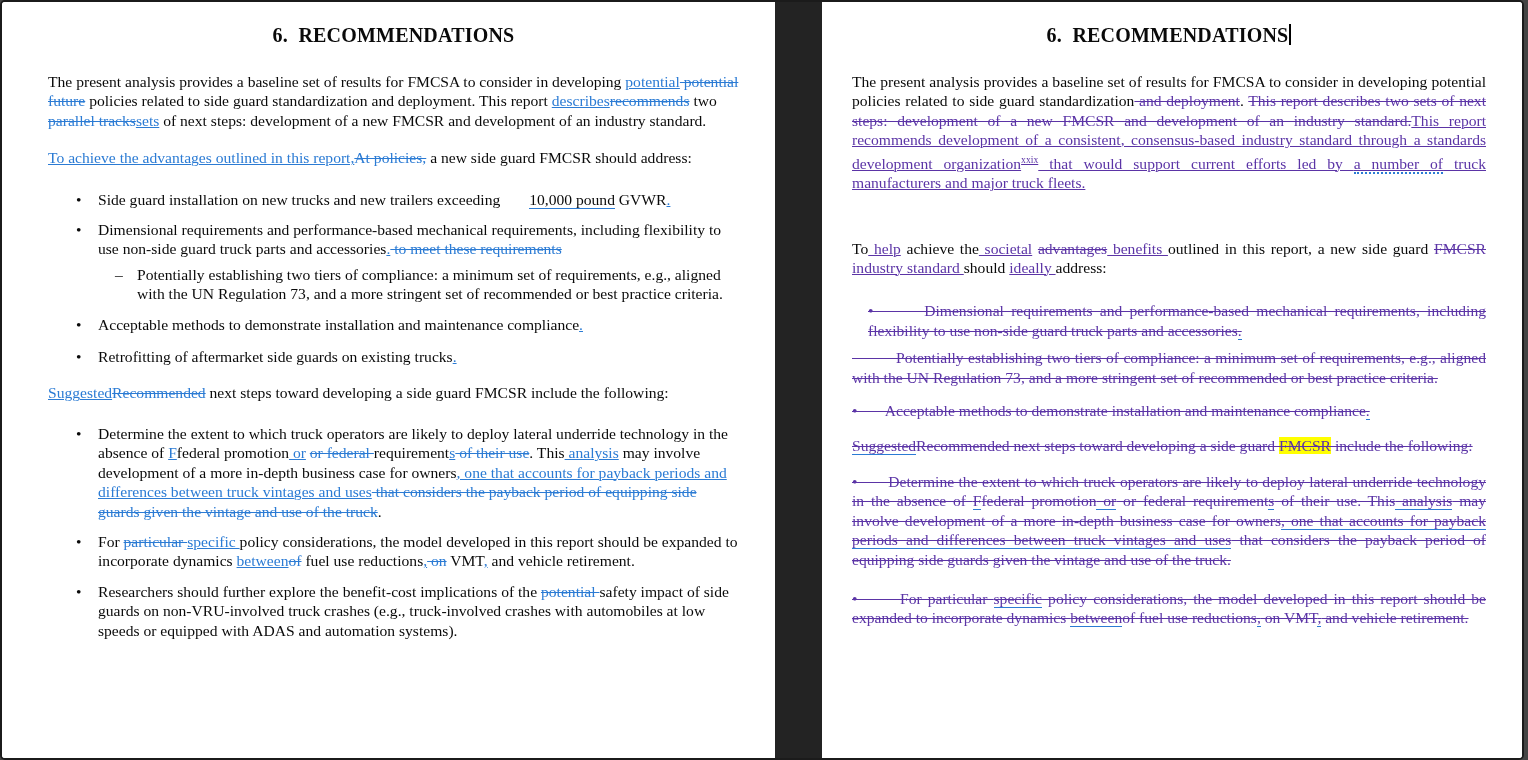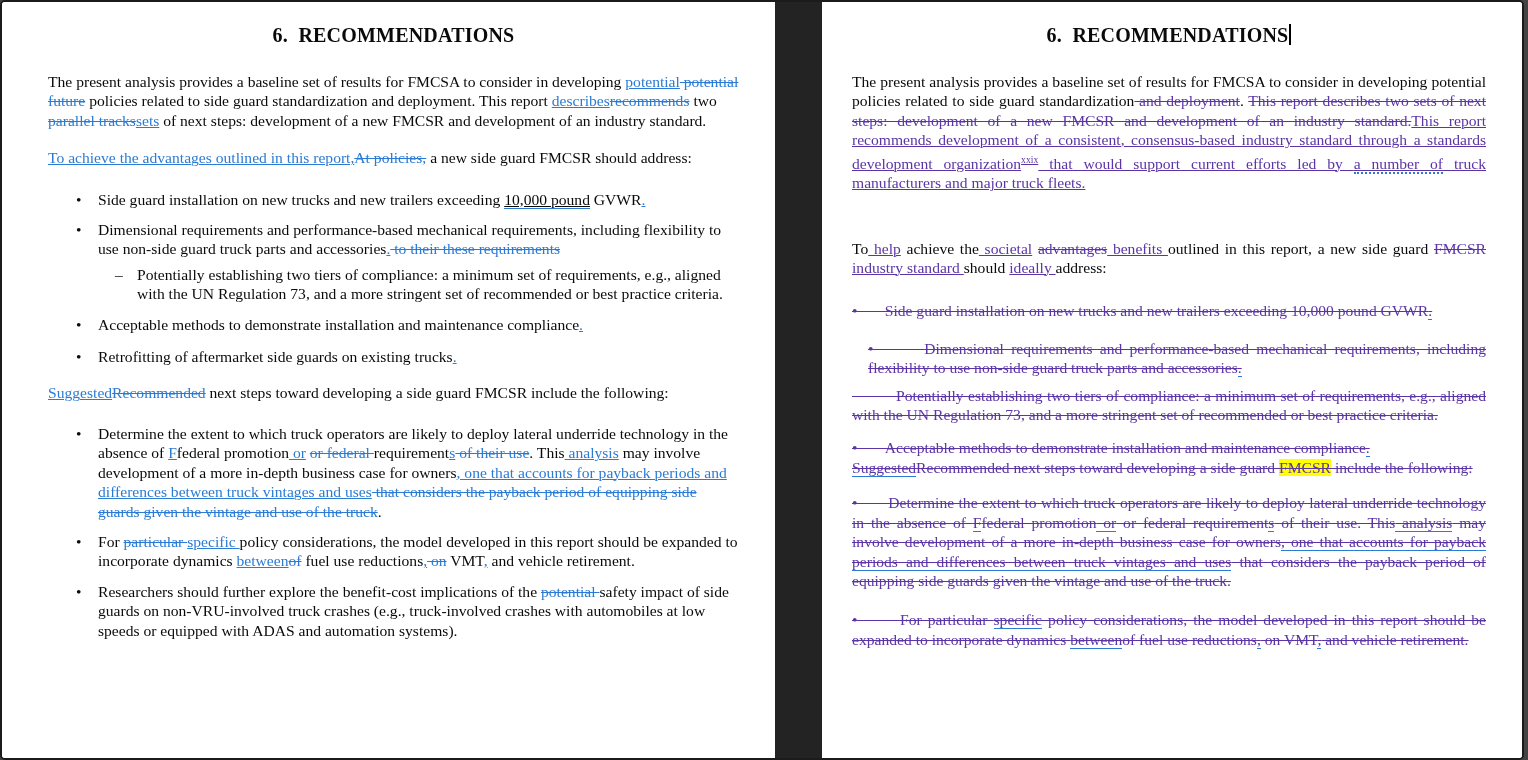--- a/index.html
+++ b/index.html
@@ -31,61 +31,60 @@
   }
   .block{font-size:15.6px;line-height:19.4px;}
   .block.just{text-align:justify;}
   .bullet{position:relative;padding-left:50px;}
   .bullet .marker{position:absolute;left:28px;}
   .sub{position:relative;padding-left:89px;}
   .sub .marker{position:absolute;left:67px;}
   
   .ins{color:var(--blue);text-decoration:underline;text-decoration-thickness:1.2px;}
   .del{color:var(--blue);text-decoration:line-through;text-decoration-thickness:1.2px;}
-  .fmtu{color:var(--ink);text-decoration:underline;border-bottom:1.5px solid var(--blue);}
+  .fmtu{color:var(--ink);border-bottom:1.5px solid var(--blue);margin-left:25px;}
   
   .pins{color:var(--purple);text-decoration:underline;text-decoration-thickness:1.2px;}
   .pdel{color:var(--purple);text-decoration:line-through;text-decoration-thickness:1.2px;}
   .pdelu{color:var(--purple);text-decoration:line-through;text-decoration-thickness:1.2px;border-bottom:1.5px solid var(--blue);}
   .hl{background:var(--hl);}
   .sup{vertical-align:super;font-size:0.62em;}
   .g{border-bottom:2px dotted var(--blue);padding-bottom:0.5px;margin-top:20px;}
 </style>
 </head>
 <body>
 
 <div id="shot">
 
   <section class="page left">
     <h1 class="doc-title">6.&nbsp;&nbsp;RECOMMENDATIONS</h1>
     <div id="left-content">
         <div class="block para" style="margin-bottom: 18px;"><span>The present analysis provides a baseline set of results for FMCSA to consider in developing </span><span class="ins">potential</span><span class="del"> potential future</span><span> policies related to side guard standardization and deployment. This report </span><span class="ins">describes</span><span class="del">recommends</span><span> two </span><span class="del">parallel tracks</span><span class="ins">sets</span><span> of next steps: development of a new FMCSR and development of an industry standard.</span></div>
         <div class="block para" style="margin-bottom: 22px;"><span class="ins">To achieve the advantages outlined in this report,</span><span class="del">At policies,</span><span> a new side guard FMCSR should address:</span></div>
         <div class="block bullet" style="margin-bottom: 11px;"><span class="marker">•</span><span>Side guard installation on new trucks and new trailers exceeding </span><span class="fmtu">10,000 pound</span><span> GVWR</span><span class="ins">.</span></div>
-        <div class="block bullet" style="margin-bottom: 6px;"><span class="marker">•</span><span>Dimensional requirements and performance-based mechanical requirements, including flexibility to use non-side guard truck parts and accessories</span><span class="ins">.</span><span class="del"> to their these requirements</span></div>
+        <div class="block bullet" style="margin-bottom: 6px;"><span class="marker">•</span><span>Dimensional requirements and performance-based mechanical requirements, including flexibility to use non-side guard truck parts and accessories</span><span class="ins">.</span><span class="del"> to meet these requirements</span></div>
         <div class="block sub" style="margin-bottom: 11px;"><span class="marker">–</span><span>Potentially establishing two tiers of compliance: a minimum set of requirements, e.g., aligned with the UN Regulation 73, and a more stringent set of recommended or best practice criteria.</span></div>
         <div class="block bullet" style="margin-bottom: 13px;"><span class="marker">•</span><span>Acceptable methods to demonstrate installation and maintenance compliance</span><span class="ins">.</span></div>
         <div class="block bullet" style="margin-bottom: 17px;"><span class="marker">•</span><span>Retrofitting of aftermarket side guards on existing trucks</span><span class="ins">.</span></div>
         <div class="block para" style="margin-bottom: 21px;"><span class="ins">Suggested</span><span class="del">Recommended</span><span> next steps toward developing a side guard FMCSR include the following:</span></div>
         <div class="block bullet" style="margin-bottom: 11px;"><span class="marker">•</span><span>Determine the extent to which truck operators are likely to deploy lateral underride technology in the absence of </span><span class="ins">F</span><span>federal promotion</span><span class="ins"> or</span><span> </span><span class="del">or federal </span><span>requirement</span><span class="ins">s</span><span class="del"> of their use</span><span>. This</span><span class="ins"> analysis</span><span> may involve development of a more in-depth business case for owners</span><span class="ins">, one that accounts for payback periods and differences between truck vintages and uses</span><span class="del"> that considers the payback period of equipping side guards given the vintage and use of the truck</span><span>.</span></div>
         <div class="block bullet" style="margin-bottom: 11px;"><span class="marker">•</span><span>For </span><span class="del">particular </span><span class="ins">specific </span><span>policy considerations, the model developed in this report should be expanded to incorporate dynamics </span><span class="ins">between</span><span class="del">of</span><span> fuel use reductions</span><span class="ins">,</span><span class="del"> on</span><span> VMT</span><span class="ins">,</span><span> and vehicle retirement.</span></div>
         <div class="block bullet" style="margin-bottom: 0px;"><span class="marker">•</span><span>Researchers should further explore the benefit-cost implications of the </span><span class="del">potential </span><span>safety impact of side guards on non-VRU-involved truck crashes (e.g., truck-involved crashes with automobiles at low speeds or equipped with ADAS and automation systems).</span></div>
       </div>
   </section>
 
   <div class="divider"></div>
 
   <section class="page right">
     <h1 class="doc-title"><span>6.&nbsp;&nbsp;RECOMMENDATIONS</span><span class="caret"></span></h1>
     <div id="right-content">
         <div class="block para just" style="margin-bottom: 46px;"><span>The present analysis provides a baseline set of results for FMCSA to consider in developing potential policies related to side guard standardization</span><span class="pdel"> and deployment</span><span>. </span><span class="pdel">This report describes two sets of next steps: development of a new FMCSR and development of an industry standard.</span><span class="pins">This report recommends development of a consistent, consensus-based industry standard through a standards development organization</span><span class="pins sup">xxix</span><span class="pins"> that would support current efforts led by </span><span class="pins g">a number of</span><span class="pins"> truck manufacturers and major truck fleets.</span></div>
         <div class="block para just" style="margin-bottom: 24px;"><span>To</span><span class="pins"> help</span><span> achieve the</span><span class="pins"> societal</span><span> </span><span class="pdel">advantages</span><span class="pins"> benefits </span><span>outlined in this report, a new side guard </span><span class="pdel">FMCSR</span><span class="pins"> industry standard </span><span>should </span><span class="pins">ideally </span><span>address:</span></div>
-        <div class="block para just" style="margin-bottom: 18px;"><span class="pdel">•&nbsp;&nbsp;&nbsp;&nbsp;&nbsp;&nbsp;&nbsp;Side guard installation on new trucks and new trailers exceeding 10,000 pound GVWR</span><span class="pdelu">.</span></div>
         <div class="block para just" style="margin-bottom: 8px; margin-left: 16px;"><span class="pdel">•&nbsp;&nbsp;&nbsp;&nbsp;&nbsp;&nbsp;&nbsp;Dimensional requirements and performance-based mechanical requirements, including flexibility to use non-side guard truck parts and accessories</span><span class="pdelu">.</span></div>
         <div class="block para just" style="margin-bottom: 14px;"><span class="pdel">&nbsp;&nbsp;&nbsp;&nbsp;&nbsp;&nbsp;&nbsp;&nbsp;&nbsp;&nbsp;Potentially establishing two tiers of compliance: a minimum set of requirements, e.g., aligned with the UN Regulation 73, and a more stringent set of recommended or best practice criteria.</span></div>
-        <div class="block para just" style=""><span class="pdel">•&nbsp;&nbsp;&nbsp;&nbsp;&nbsp;&nbsp;&nbsp;Acceptable methods to demonstrate installation and maintenance compliance</span><span class="pdelu">.</span></div>
+        <div class="block para just" style="margin-bottom: 16px;"><span class="pdel">•&nbsp;&nbsp;&nbsp;&nbsp;&nbsp;&nbsp;&nbsp;Acceptable methods to demonstrate installation and maintenance compliance</span><span class="pdelu">.</span></div>
         <div class="block para just" style="margin-bottom: 16px;"><span class="pdelu">Suggested</span><span class="pdel">Recommended next steps toward developing a side guard </span><span class="pdel hl">FMCSR</span><span class="pdel"> include the following:</span></div>
         <div class="block para just" style="margin-bottom: 20px;"><span class="pdel">•&nbsp;&nbsp;&nbsp;&nbsp;&nbsp;&nbsp;&nbsp;Determine the extent to which truck operators are likely to deploy lateral underride technology in the absence of </span><span class="pdelu">F</span><span class="pdel">federal promotion</span><span class="pdelu"> or</span><span class="pdel"> or federal requirement</span><span class="pdelu">s</span><span class="pdel"> of their use. This</span><span class="pdelu"> analysis</span><span class="pdel"> may involve development of a more in-depth business case for owners</span><span class="pdelu">, one that accounts for payback periods and differences between truck vintages and uses</span><span class="pdel"> that considers the payback period of equipping side guards given the vintage and use of the truck.</span></div>
         <div class="block para just" style="margin-bottom: 0px;"><span class="pdel">•&nbsp;&nbsp;&nbsp;&nbsp;&nbsp;&nbsp;&nbsp;For particular </span><span class="pdelu">specific</span><span class="pdel"> policy considerations, the model developed in this report should be expanded to incorporate dynamics </span><span class="pdelu">between</span><span class="pdel">of fuel use reductions</span><span class="pdelu">,</span><span class="pdel"> on VMT</span><span class="pdelu">,</span><span class="pdel"> and vehicle retirement.</span></div>
       </div>
   </section>
 
 </div>
 
 </body></html>

